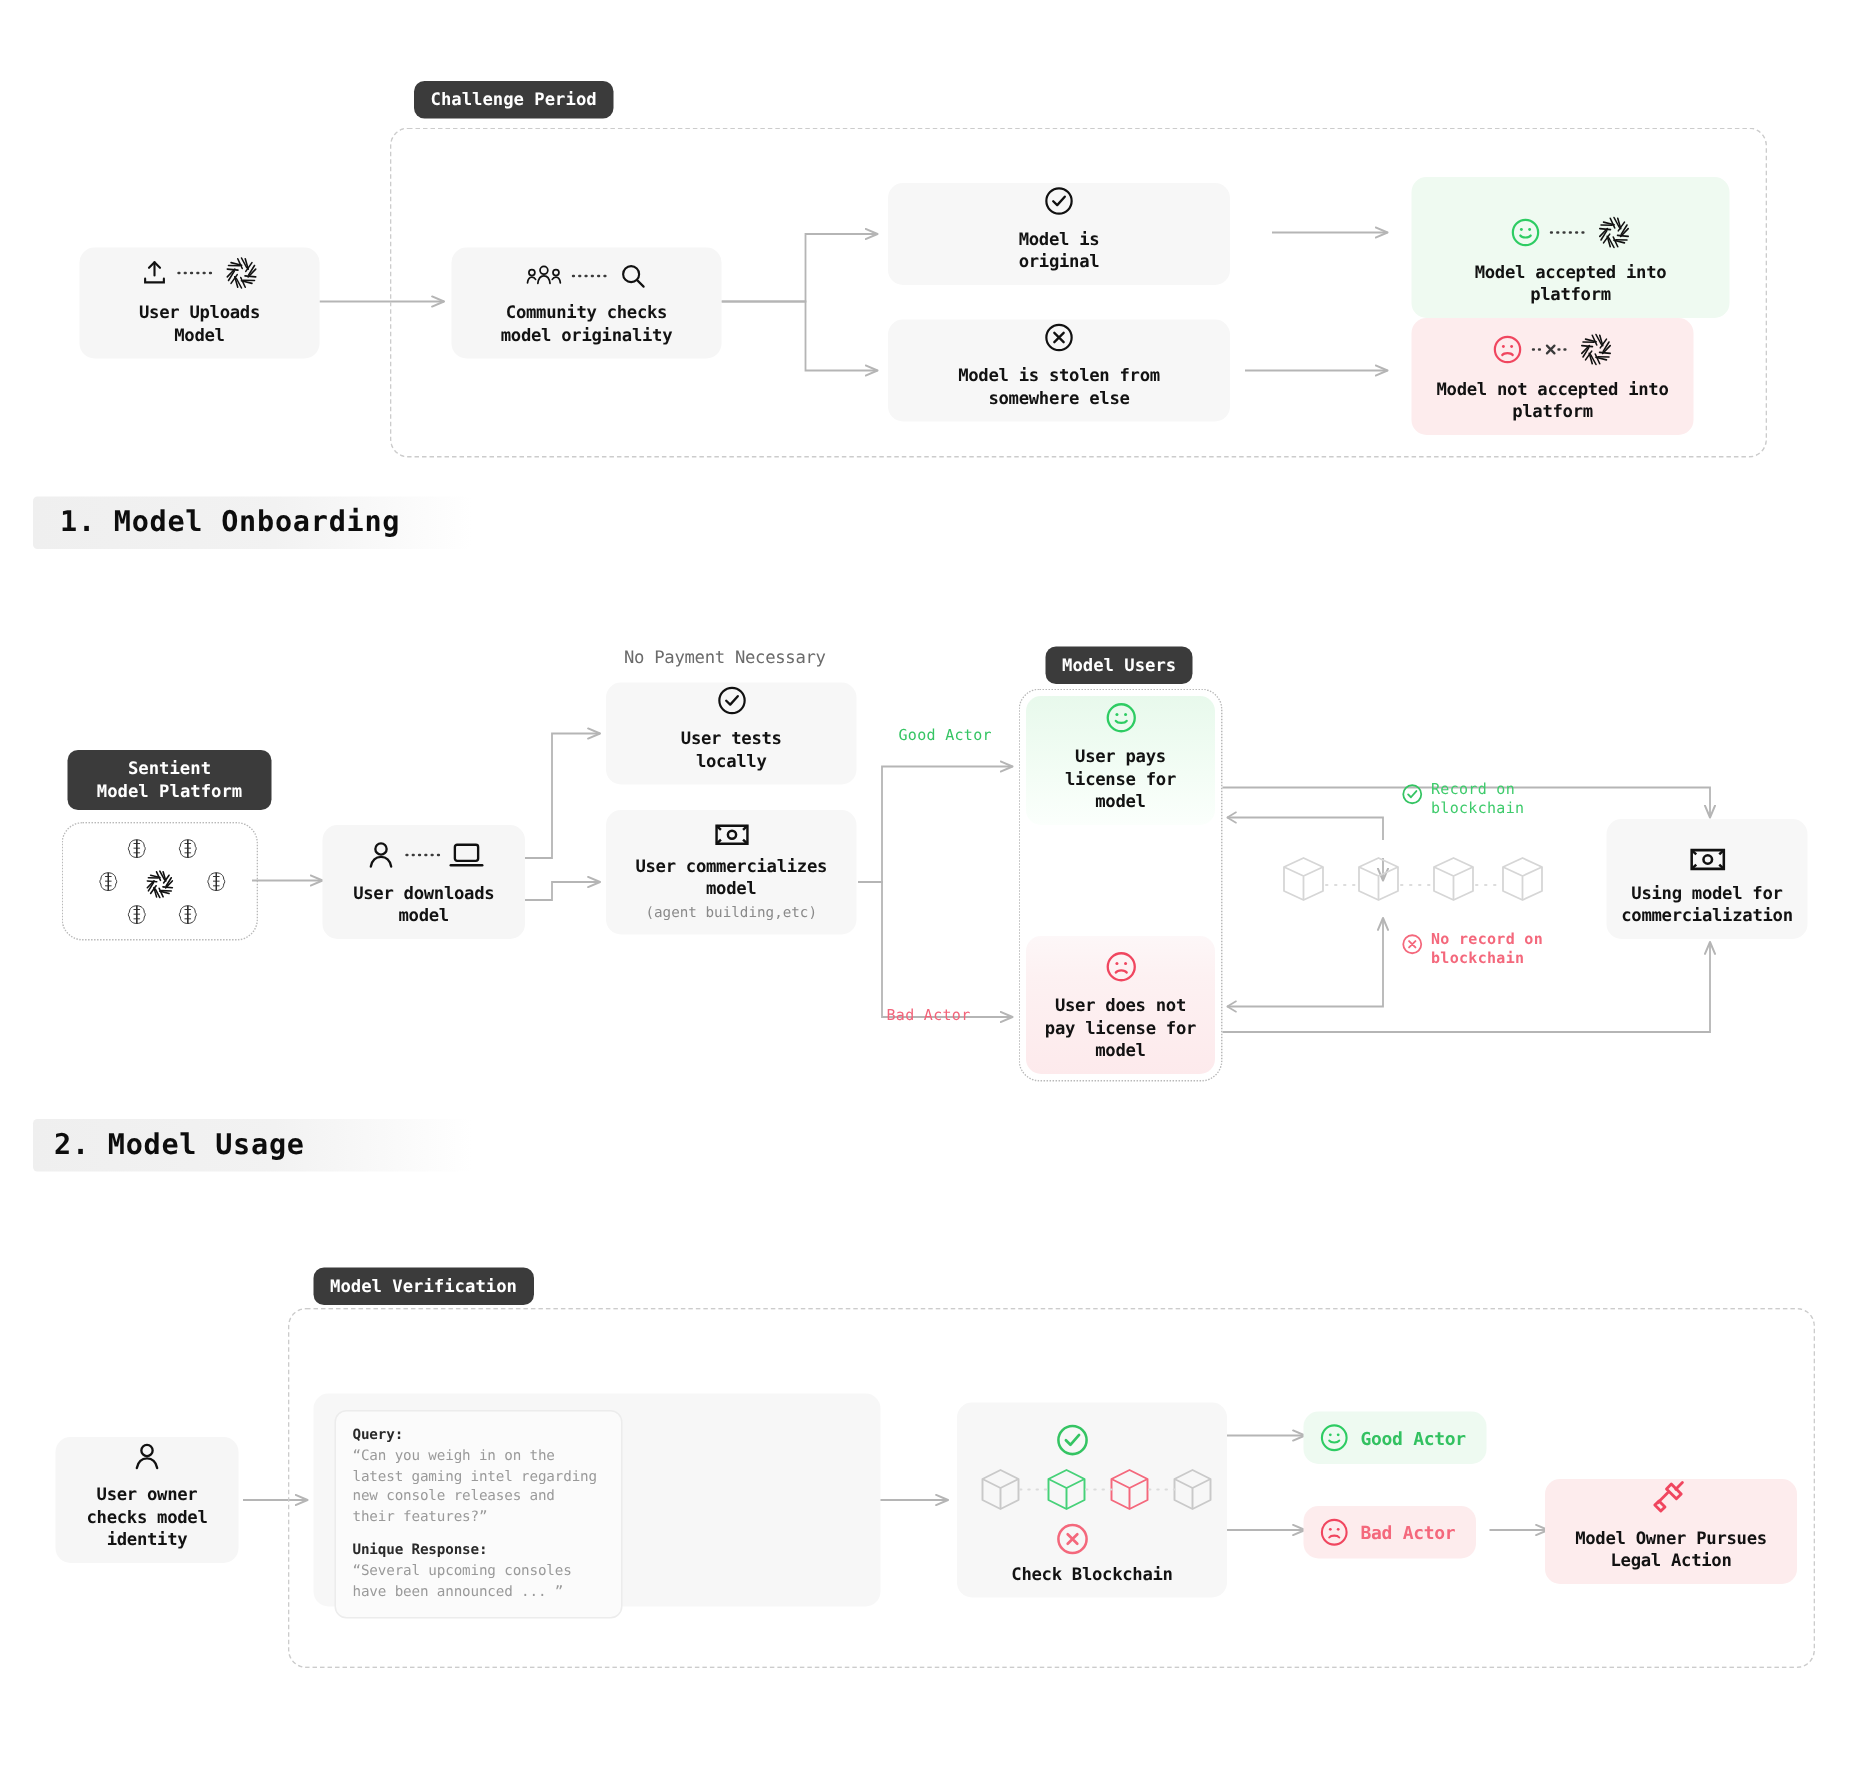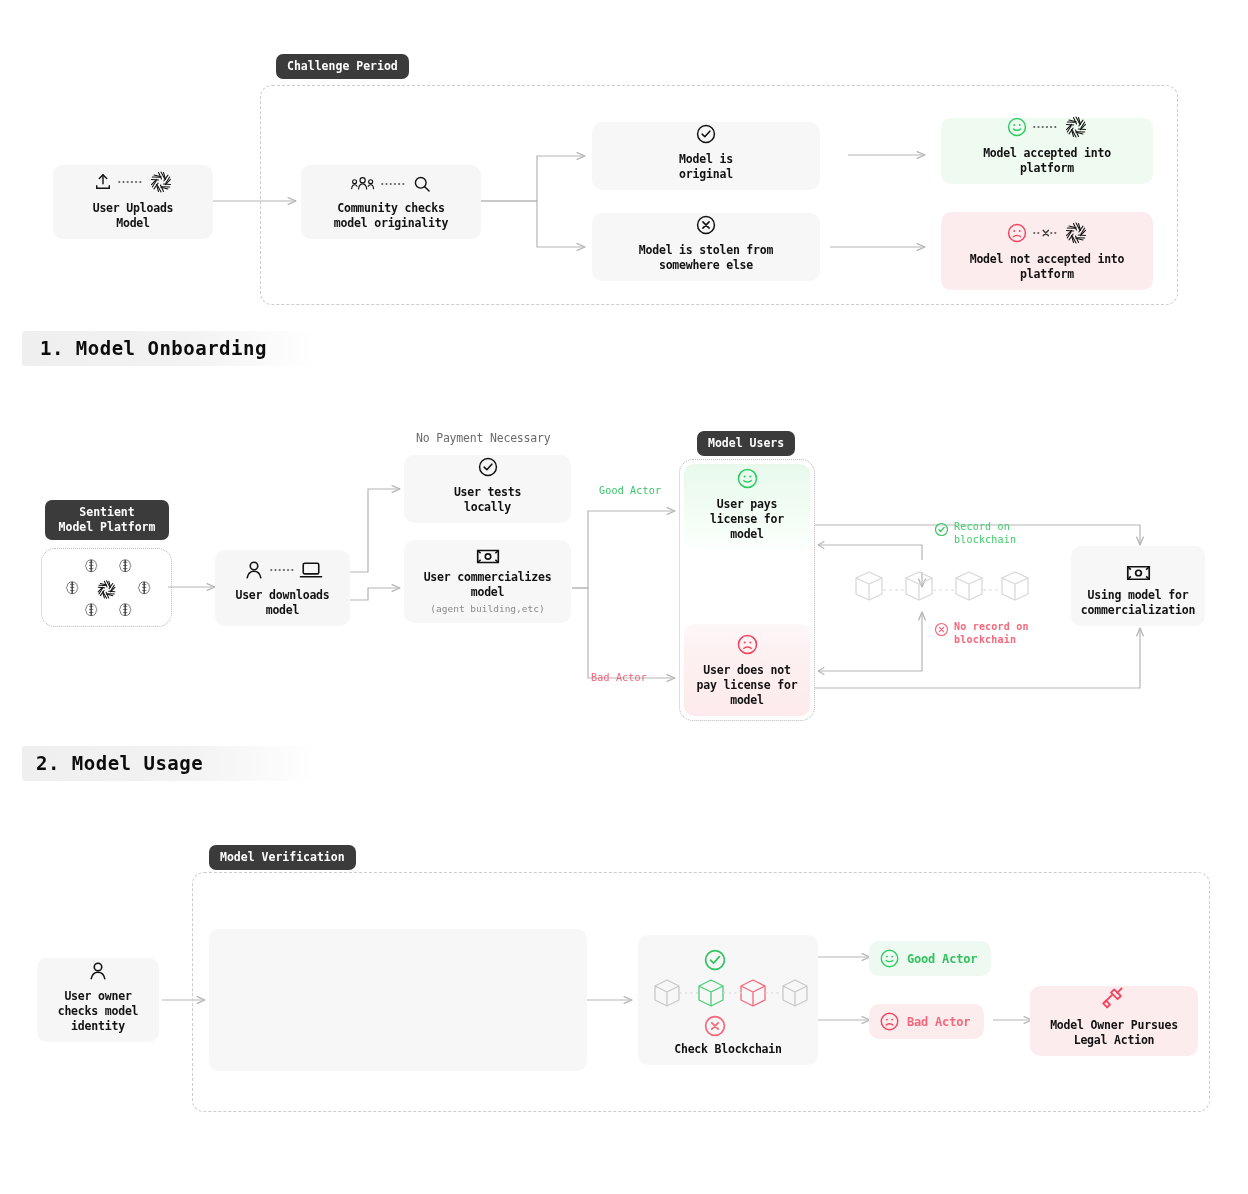--- a/index.html
+++ b/index.html
@@ -281,21 +281,21 @@
     <div class="iconrow">
       <svg width="22" height="22" viewBox="0 0 24 24">
         <circle cx="12" cy="12" r="9.2" fill="none" stroke="#111" stroke-width="1.6"></circle>
         <path d="M8.6 8.6 L15.4 15.4 M15.4 8.6 L8.6 15.4" fill="none" stroke="#111" stroke-width="1.7" stroke-linecap="round"></path>
       </svg>
     </div>
     <div class="lbl">Model is stolen from
 somewhere else</div>
   </div>
 
-  <div class="card green" style="left:941px; top:118px; width:212px; height:66px;">
+  <div class="card green" style="left:941px; top:118px; width:212px; height:94px;">
     <div class="iconrow">
       <svg width="22" height="22" viewBox="0 0 24 24">
         <circle cx="12" cy="12" r="9.2" fill="none" stroke="#2ecc63" stroke-width="1.6"></circle>
         <circle cx="9" cy="9.8" r="1.05" fill="#2ecc63"></circle>
           <circle cx="15" cy="9.8" r="1.05" fill="#2ecc63"></circle>
         <path d="M8.2 14.2 C9.6 16.1 14.4 16.1 15.8 14.2" fill="none" stroke="#2ecc63" stroke-width="1.6" stroke-linecap="round"></path>
       </svg>
       <svg width="26" height="8" viewBox="0 0 26 8">
         <line x1="1" y1="4" x2="25" y2="4" stroke="#3a3a3a" stroke-width="1.6" stroke-linecap="round" stroke-dasharray="0.6 3.6"></line>
       </svg>
@@ -331,21 +331,21 @@
               <line x1="29" y1="5" x2="33" y2="19"></line>
               <line x1="19" y1="5" x2="25" y2="18"></line>
             </g>
         </g>
       </svg>
     </div>
     <div class="lbl">Model accepted into
 platform</div>
   </div>
 
-  <div class="card red" style="left:941px; top:212px; width:212px; height:78px;">
+  <div class="card red" style="left:941px; top:212px; width:188px; height:78px;">
     <div class="iconrow">
       <svg width="22" height="22" viewBox="0 0 24 24">
         <circle cx="12" cy="12" r="9.2" fill="none" stroke="#f0465f" stroke-width="1.6"></circle>
         <circle cx="9" cy="9.8" r="1.05" fill="#f0465f"></circle>
           <circle cx="15" cy="9.8" r="1.05" fill="#f0465f"></circle>
         <path d="M8.2 16 C9.6 14.1 14.4 14.1 15.8 16" fill="none" stroke="#f0465f" stroke-width="1.6" stroke-linecap="round"></path>
       </svg>
       <svg width="26" height="10" viewBox="0 0 26 10">
         <line x1="1" y1="5" x2="8" y2="5" stroke="#3a3a3a" stroke-width="1.6" stroke-linecap="round" stroke-dasharray="0.6 3.4"></line>
         <path d="M10.3 2.4 L15.3 7.6 M15.3 2.4 L10.3 7.6" stroke="#3a3a3a" stroke-width="1.5" stroke-linecap="round"></path>
@@ -385,21 +385,21 @@
             </g>
         </g>
       </svg>
     </div>
     <div class="lbl">Model not accepted into
 platform</div>
   </div>
 
   <div class="sectitle" style="left:22px; top:331px; width:293px;">1. Model Onboarding</div>
 
-  <div class="pill" style="left:45px; top:500px; width:124px;">Sentient
+  <div class="pill" style="left:45px; top:500px; width:136px;">Sentient
 Model Platform</div>
   <div class="dotbox" style="left:41px; top:548px; width:131px; height:79px;"></div>
 
   <svg class="abs" style="left:52px; top:554px;" width="110" height="68" viewBox="0 0 110 68">
     <g stroke="#2a2a2a" stroke-width="1" fill="none">
       <g transform="translate(33,4) scale(0.62)">
         <path d="M10 3 C5 3 2 6 2 10 C0.6 11 0.6 14 2 15 C2 19 5 22 10 22 L10 3 Z"></path>
         <path d="M10 3 C15 3 18 6 18 10 C19.4 11 19.4 14 18 15 C18 19 15 22 10 22 L10 3 Z"></path>
         <path d="M10 3 V22 M6.5 7 H10 M6.5 12 H10 M6.5 17 H10 M13.5 7 H10 M13.5 12 H10 M13.5 17 H10"></path>
       </g>
@@ -611,20 +611,31 @@
         <path d="M4.6 20.4 C5.6 15.6 8.4 13.4 12 13.4 C15.6 13.4 18.4 15.6 19.4 20.4" fill="none" stroke="#111" stroke-width="1.7" stroke-linecap="round"></path>
       </svg>
     </div>
     <div class="lbl">User owner
 checks model
 identity</div>
   </div>
 
   <div class="card plain" style="left:209px; top:929px; width:378px; height:142px; border-radius:10px;">
     <div style="position:absolute; left:0; top:0; width:378px; height:142px;">
+      <div class="querycard" style="left:14px; top:11px; width:192px;">
+        <div class="qhead">Query:</div>
+        <div class="qbody">“Can you weigh in on the
+latest gaming intel regarding
+new console releases and
+their features?”</div>
+        <div class="qgap"></div>
+        <div class="qhead">Unique Response:</div>
+        <div class="qbody">“Several upcoming consoles
+have been announced ... ”</div>
+      </div>
     </div>
   </div>
 
   <div class="card plain" style="left:638px; top:935px; width:180px; height:130px;">
     <svg width="162" height="92" viewBox="0 0 162 92" style="margin-bottom:2px;">
       <g>
         <circle cx="68" cy="12" r="9.4" fill="none" stroke="#35c463" stroke-width="1.7"></circle>
         <path d="M63.6 12.2 L66.6 15.2 L72.4 8.6" fill="none" stroke="#35c463" stroke-width="1.8" stroke-linecap="round" stroke-linejoin="round"></path>
       </g>
       <g stroke-width="1.3" fill="none" stroke-linejoin="round">

